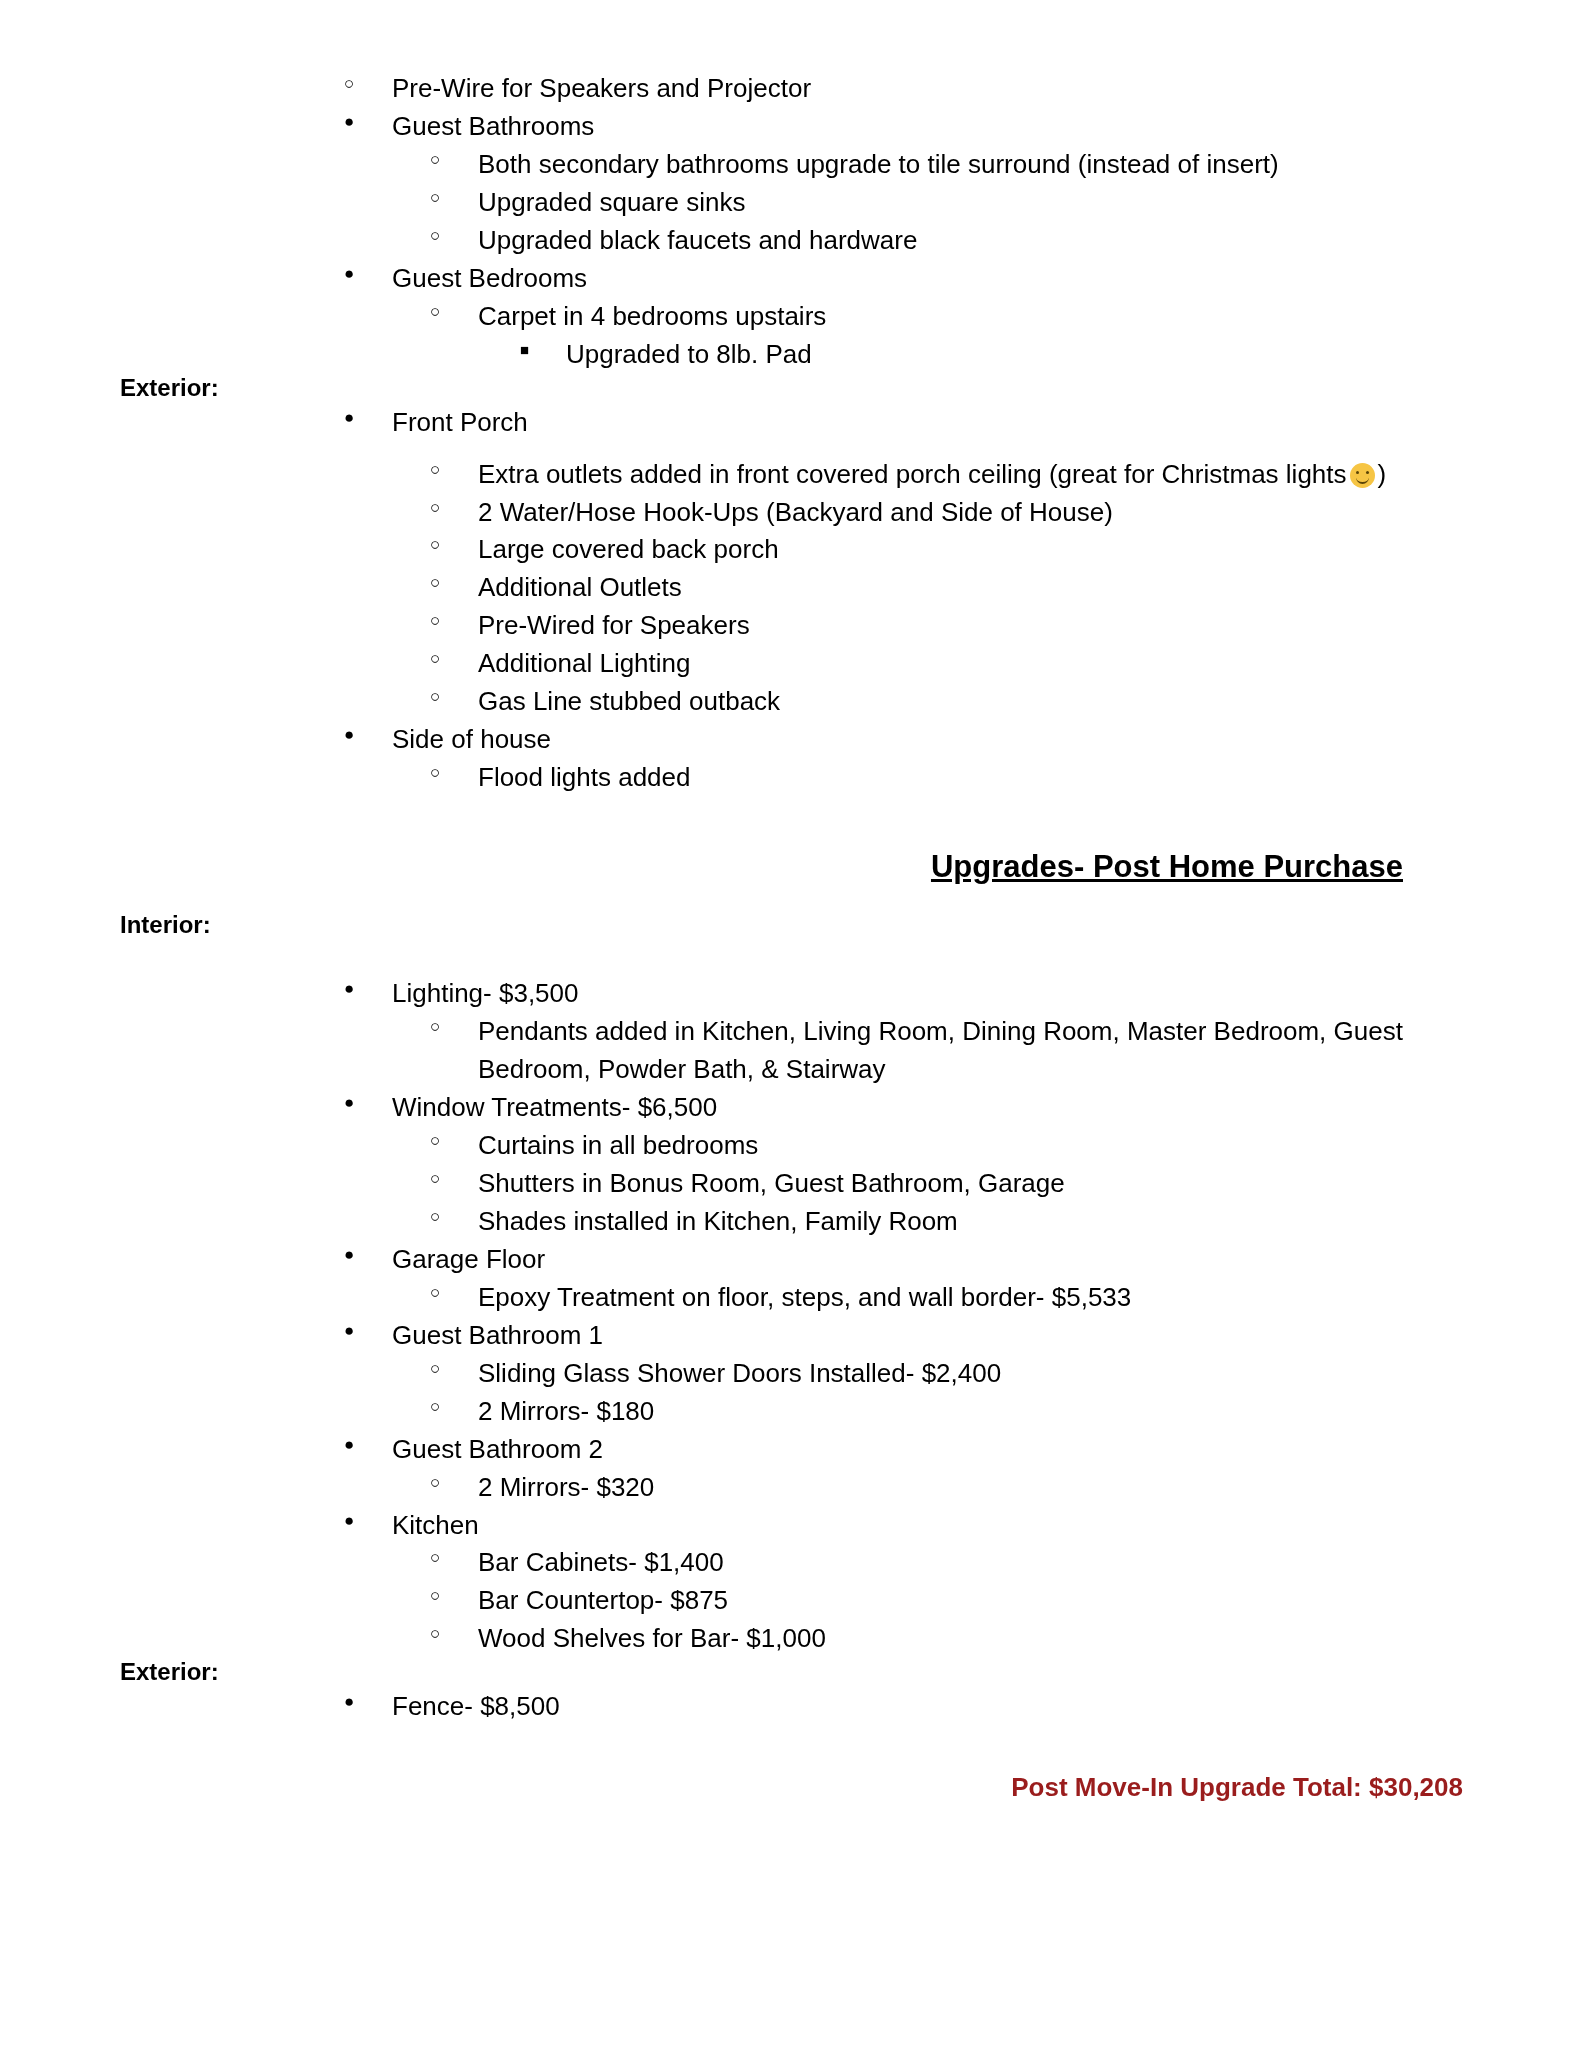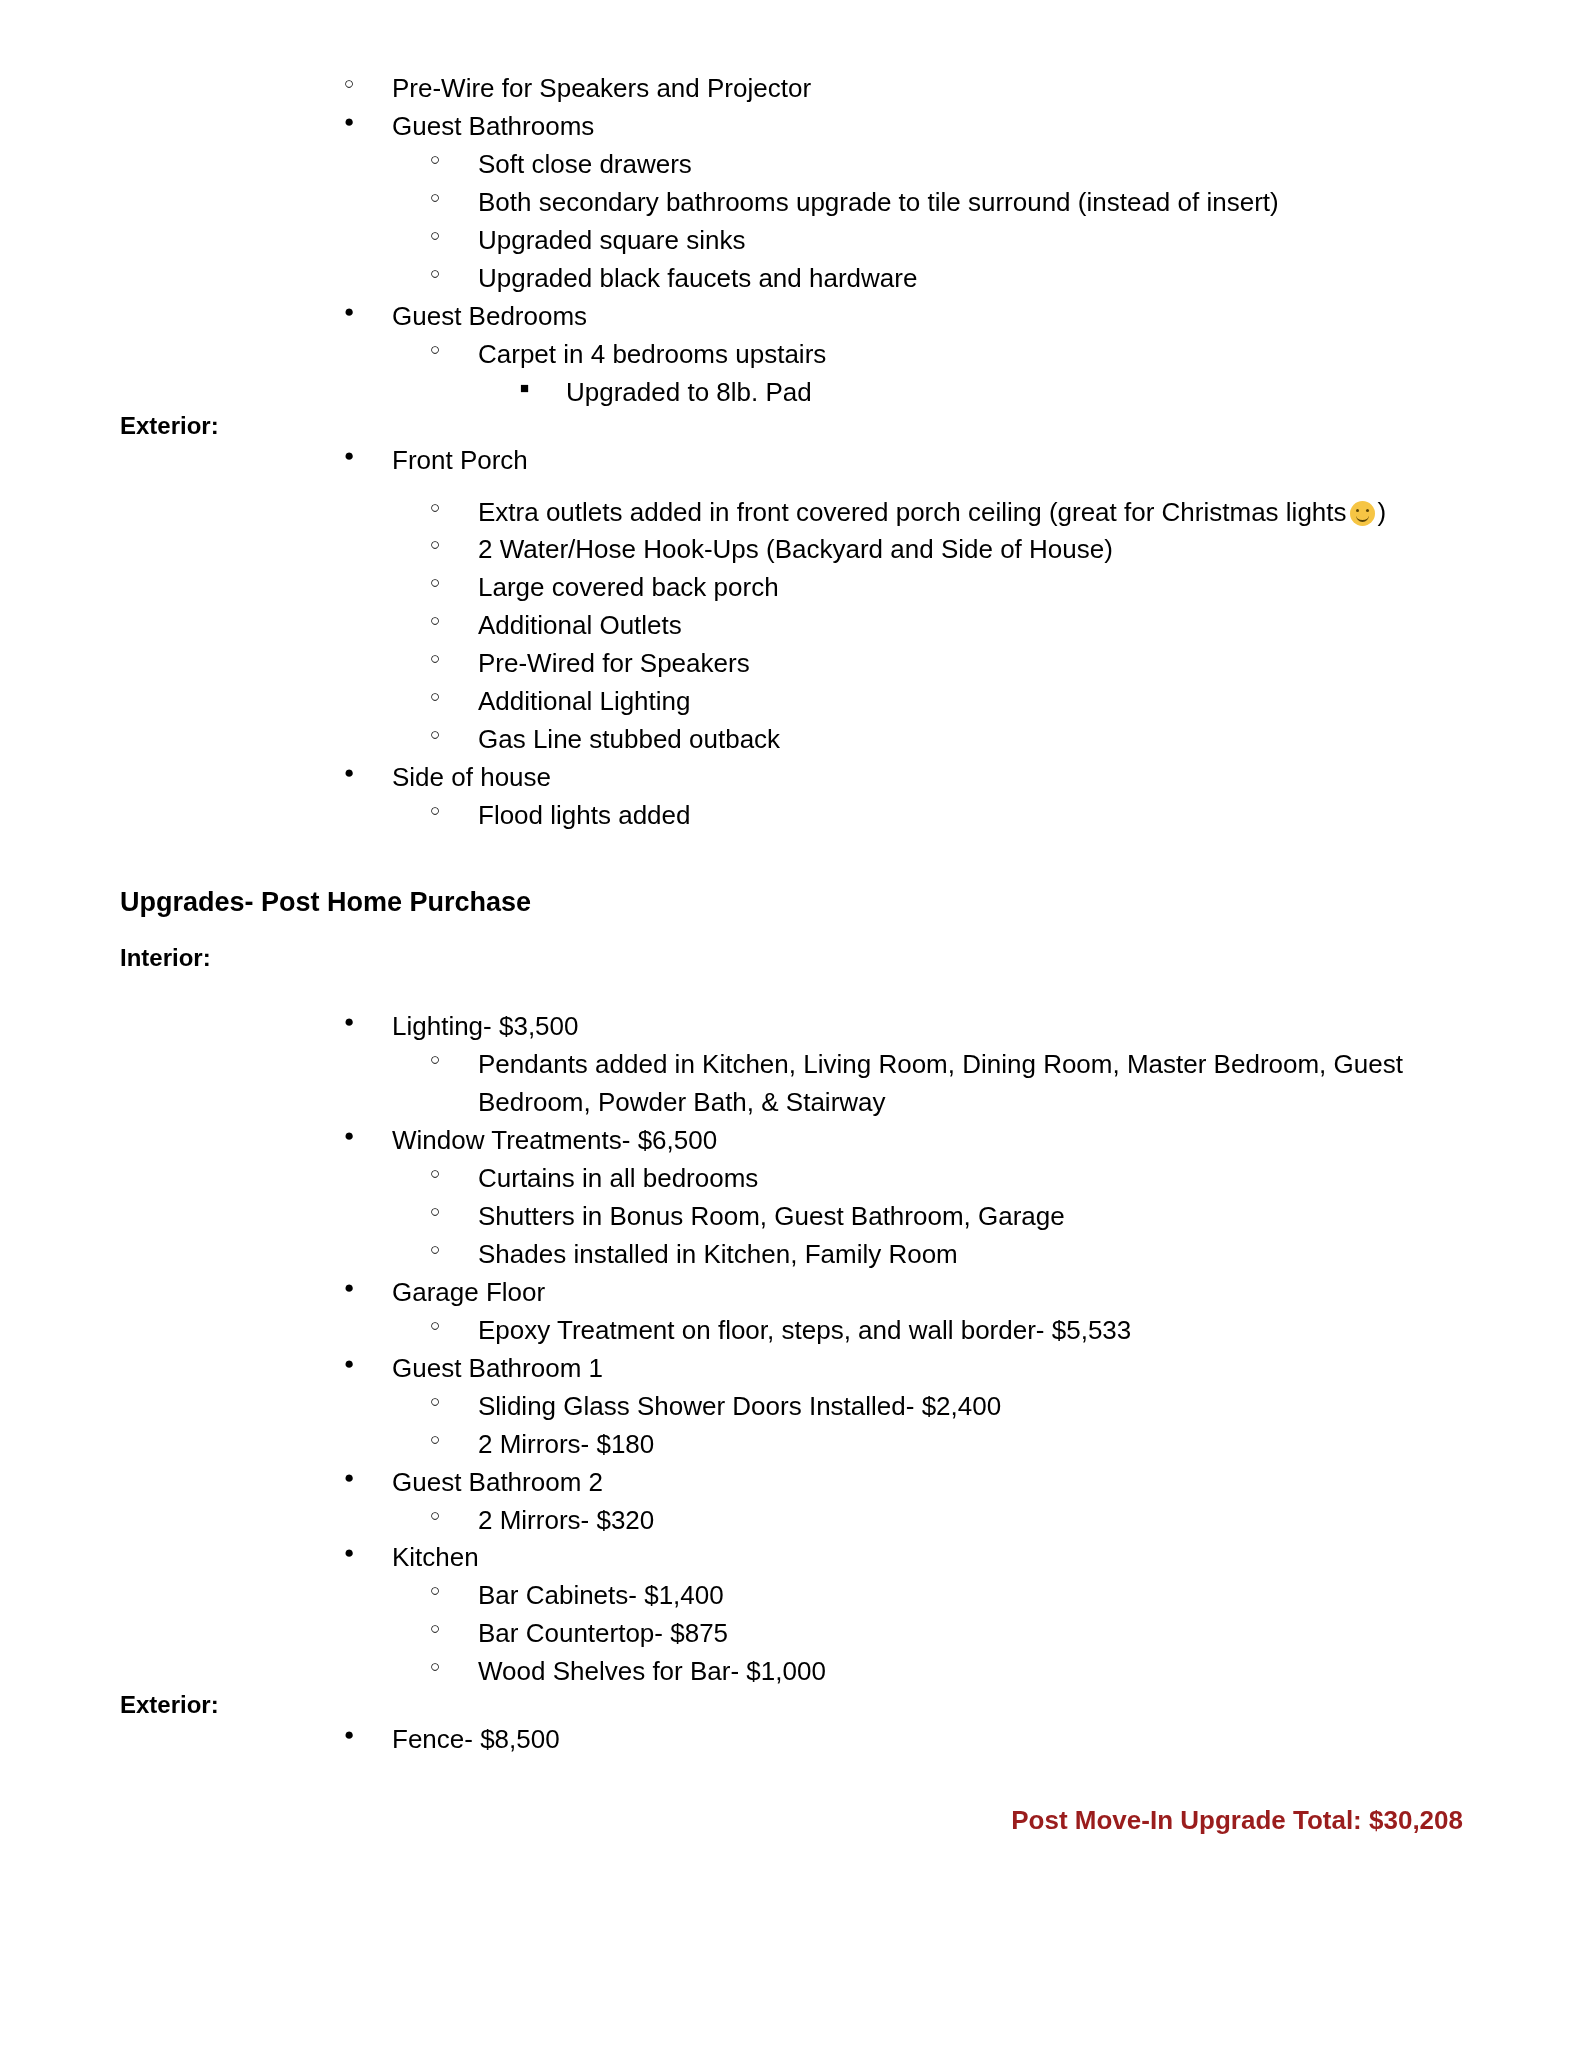--- a/index.html
+++ b/index.html
@@ -78,23 +78,24 @@
     display: block;
     padding-left: 0;
   }
   .section-head {
     font-size: 24px;
     font-weight: bold;
     margin: 0 0 2px 0;
     padding-left: 0;
   }
   .doc-title {
-    text-align: left;
-    font-size: 27px;
+    text-align: right;
+    font-size: 31px;
     font-weight: bold;
+    text-decoration: underline;
     margin: 52px 0 0 0;
     padding-right: 60px;
   }
   .spacer-sm { height: 14px; }
   .spacer-md { height: 34px; }
   .bold { font-weight: normal; }
   .total {
     font-size: 26px;
     font-weight: bold;
     color: #9a1d1d;
@@ -143,23 +144,20 @@
         <li>
           <span class="txt">Pre-Wire for Speakers and Projector</span>
         </li>
       </ul>
     </li>
 
     <li>
       <span class="txt">Guest Bathrooms</span>
       <ul class="lvl2">
         <li>
-            <span class="txt">Soft close drawers</span>
-          </li>
-        <li>
             <span class="txt">Both secondary bathrooms upgrade to tile surround (instead of insert)</span>
           </li>
         <li>
             <span class="txt">Upgraded square sinks</span>
           </li>
         <li>
             <span class="txt">Upgraded black faucets and hardware</span>
           </li>
       </ul>
     </li>

